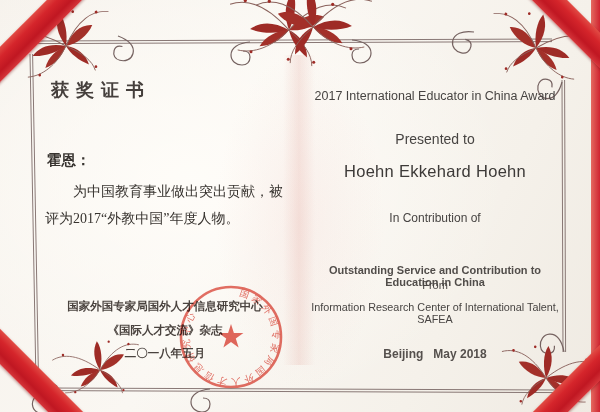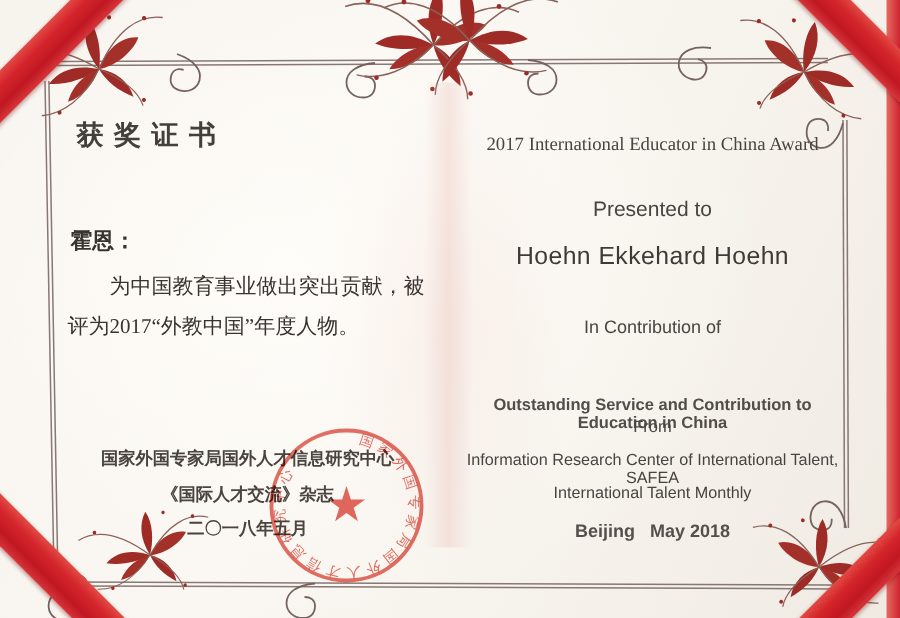--- a/index.html
+++ b/index.html
@@ -32,21 +32,21 @@
   .abs{position:absolute;}
   .cn-title{left:35px;top:78px;width:260px;text-align:left;
     font-size:18px;font-weight:bold;letter-spacing:7px;color:#453f3c;margin-left:16px;}
   .cn-salutation{left:47px;top:151px;font-size:14.5px;font-weight:bold;color:#37332f;}
   .cn-body{left:45px;top:178px;width:248px;font-size:14px;line-height:1.95;
     text-indent:2em;color:#37332f;font-weight:400;}
   .cn-issuer{left:30px;top:295px;width:270px;text-align:center;
     font-size:11.5px;line-height:2.05;font-weight:bold;color:#4a433f;}
   .en{font-family:"Liberation Sans","DejaVu Sans",sans-serif;color:#474442;
     left:303px;width:264px;text-align:center;}
-  .en-award{top:89px;font-size:12.5px;font-family:Liberation Serif, serif;}
+  .en-award{top:89px;font-size:12.5px;}
   .en-presented{top:131px;font-size:14px;}
   .en-name{top:162px;font-size:16.5px;letter-spacing:.3px;color:#3d3a38;}
   .en-recog{top:211px;font-size:12px;}
   .en-citation{top:264px;font-size:11px;font-weight:bold;color:#514d4a;text-align:center;}
   .en-from{top:279px;font-size:11px;}
   .en-issuer1{top:301px;font-size:10.8px;}
   .en-issuer2{top:323px;font-size:10.8px;}
   .en-place{top:347px;font-size:12px;font-weight:bold;color:#55504d;}
   
   .seal{position:absolute;left:176px;top:282px;opacity:.88;mix-blend-mode:multiply;}
@@ -127,21 +127,20 @@
     <div>二〇一八年五月</div>
   </div>
 
   <div class="abs en en-award">2017 International Educator in China Award</div>
   <div class="abs en en-presented">Presented to</div>
   <div class="abs en en-name">Hoehn Ekkehard Hoehn</div>
   <div class="abs en en-recog">In Contribution of</div>
   <div class="abs en en-citation">Outstanding Service and Contribution to Education in China</div>
   <div class="abs en en-issuer1">Information Research Center of International Talent, SAFEA</div>
   <div class="abs en en-from">From</div>
-  <div class="abs en en-issuer2">International Talent Monthly</div>
   <div class="abs en en-place">Beijing &nbsp; May 2018</div>
 
   <svg class="seal" width="110" height="110" viewBox="0 0 110 110">
     <circle cx="55" cy="55" r="50" fill="none" stroke="#dd4a3e" stroke-width="2.6" opacity=".9"></circle>
     <polygon points="55,42 57.9,51 67.4,51 59.8,56.5 62.6,65.5 55,60 47.4,65.5 50.2,56.5 42.6,51 52.1,51" fill="#dd4a3e" opacity=".95"></polygon>
     <defs>
       <path id="sealArc" d="M 55 13 A 42 42 0 1 1 54.99 13" fill="none"></path>
     </defs>
     <text font-size="9.5" fill="#dd4a3e" letter-spacing="3.2" opacity=".9" font-family="'Liberation Serif','DejaVu Serif',serif">
       <textPath href="#sealArc" startOffset="8">国家外国专家局国外人才信息研究中心</textPath>

